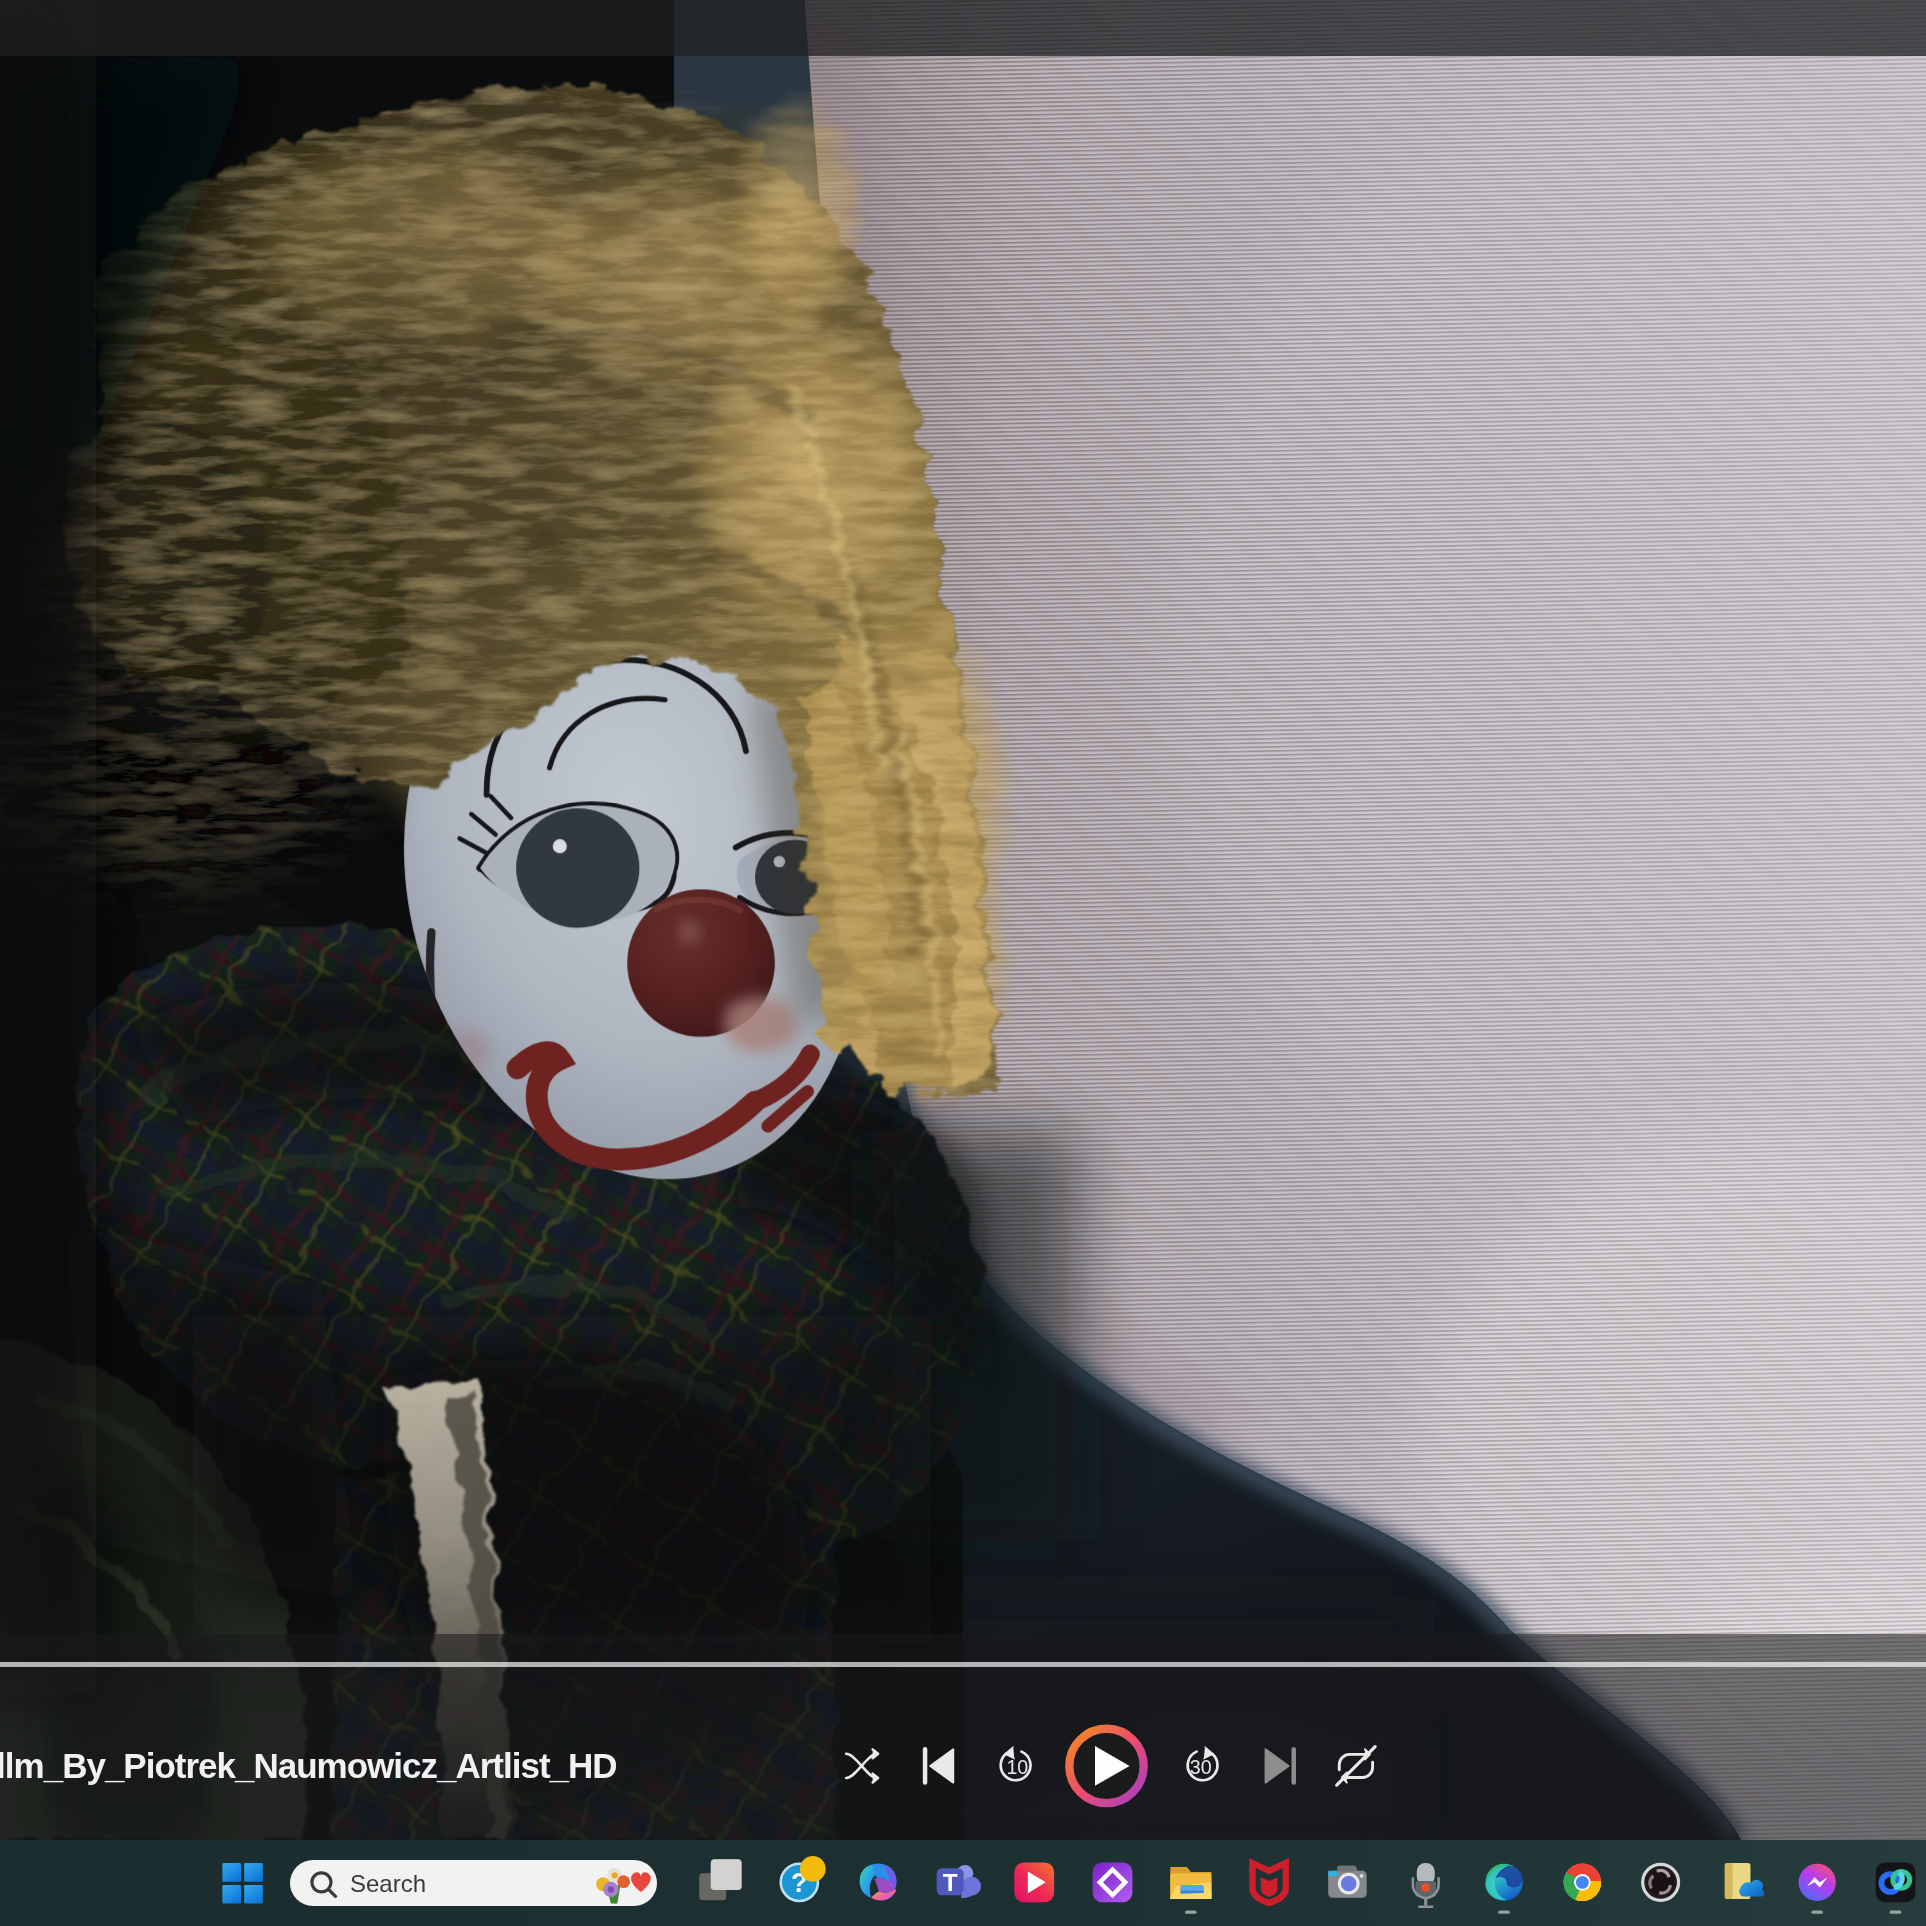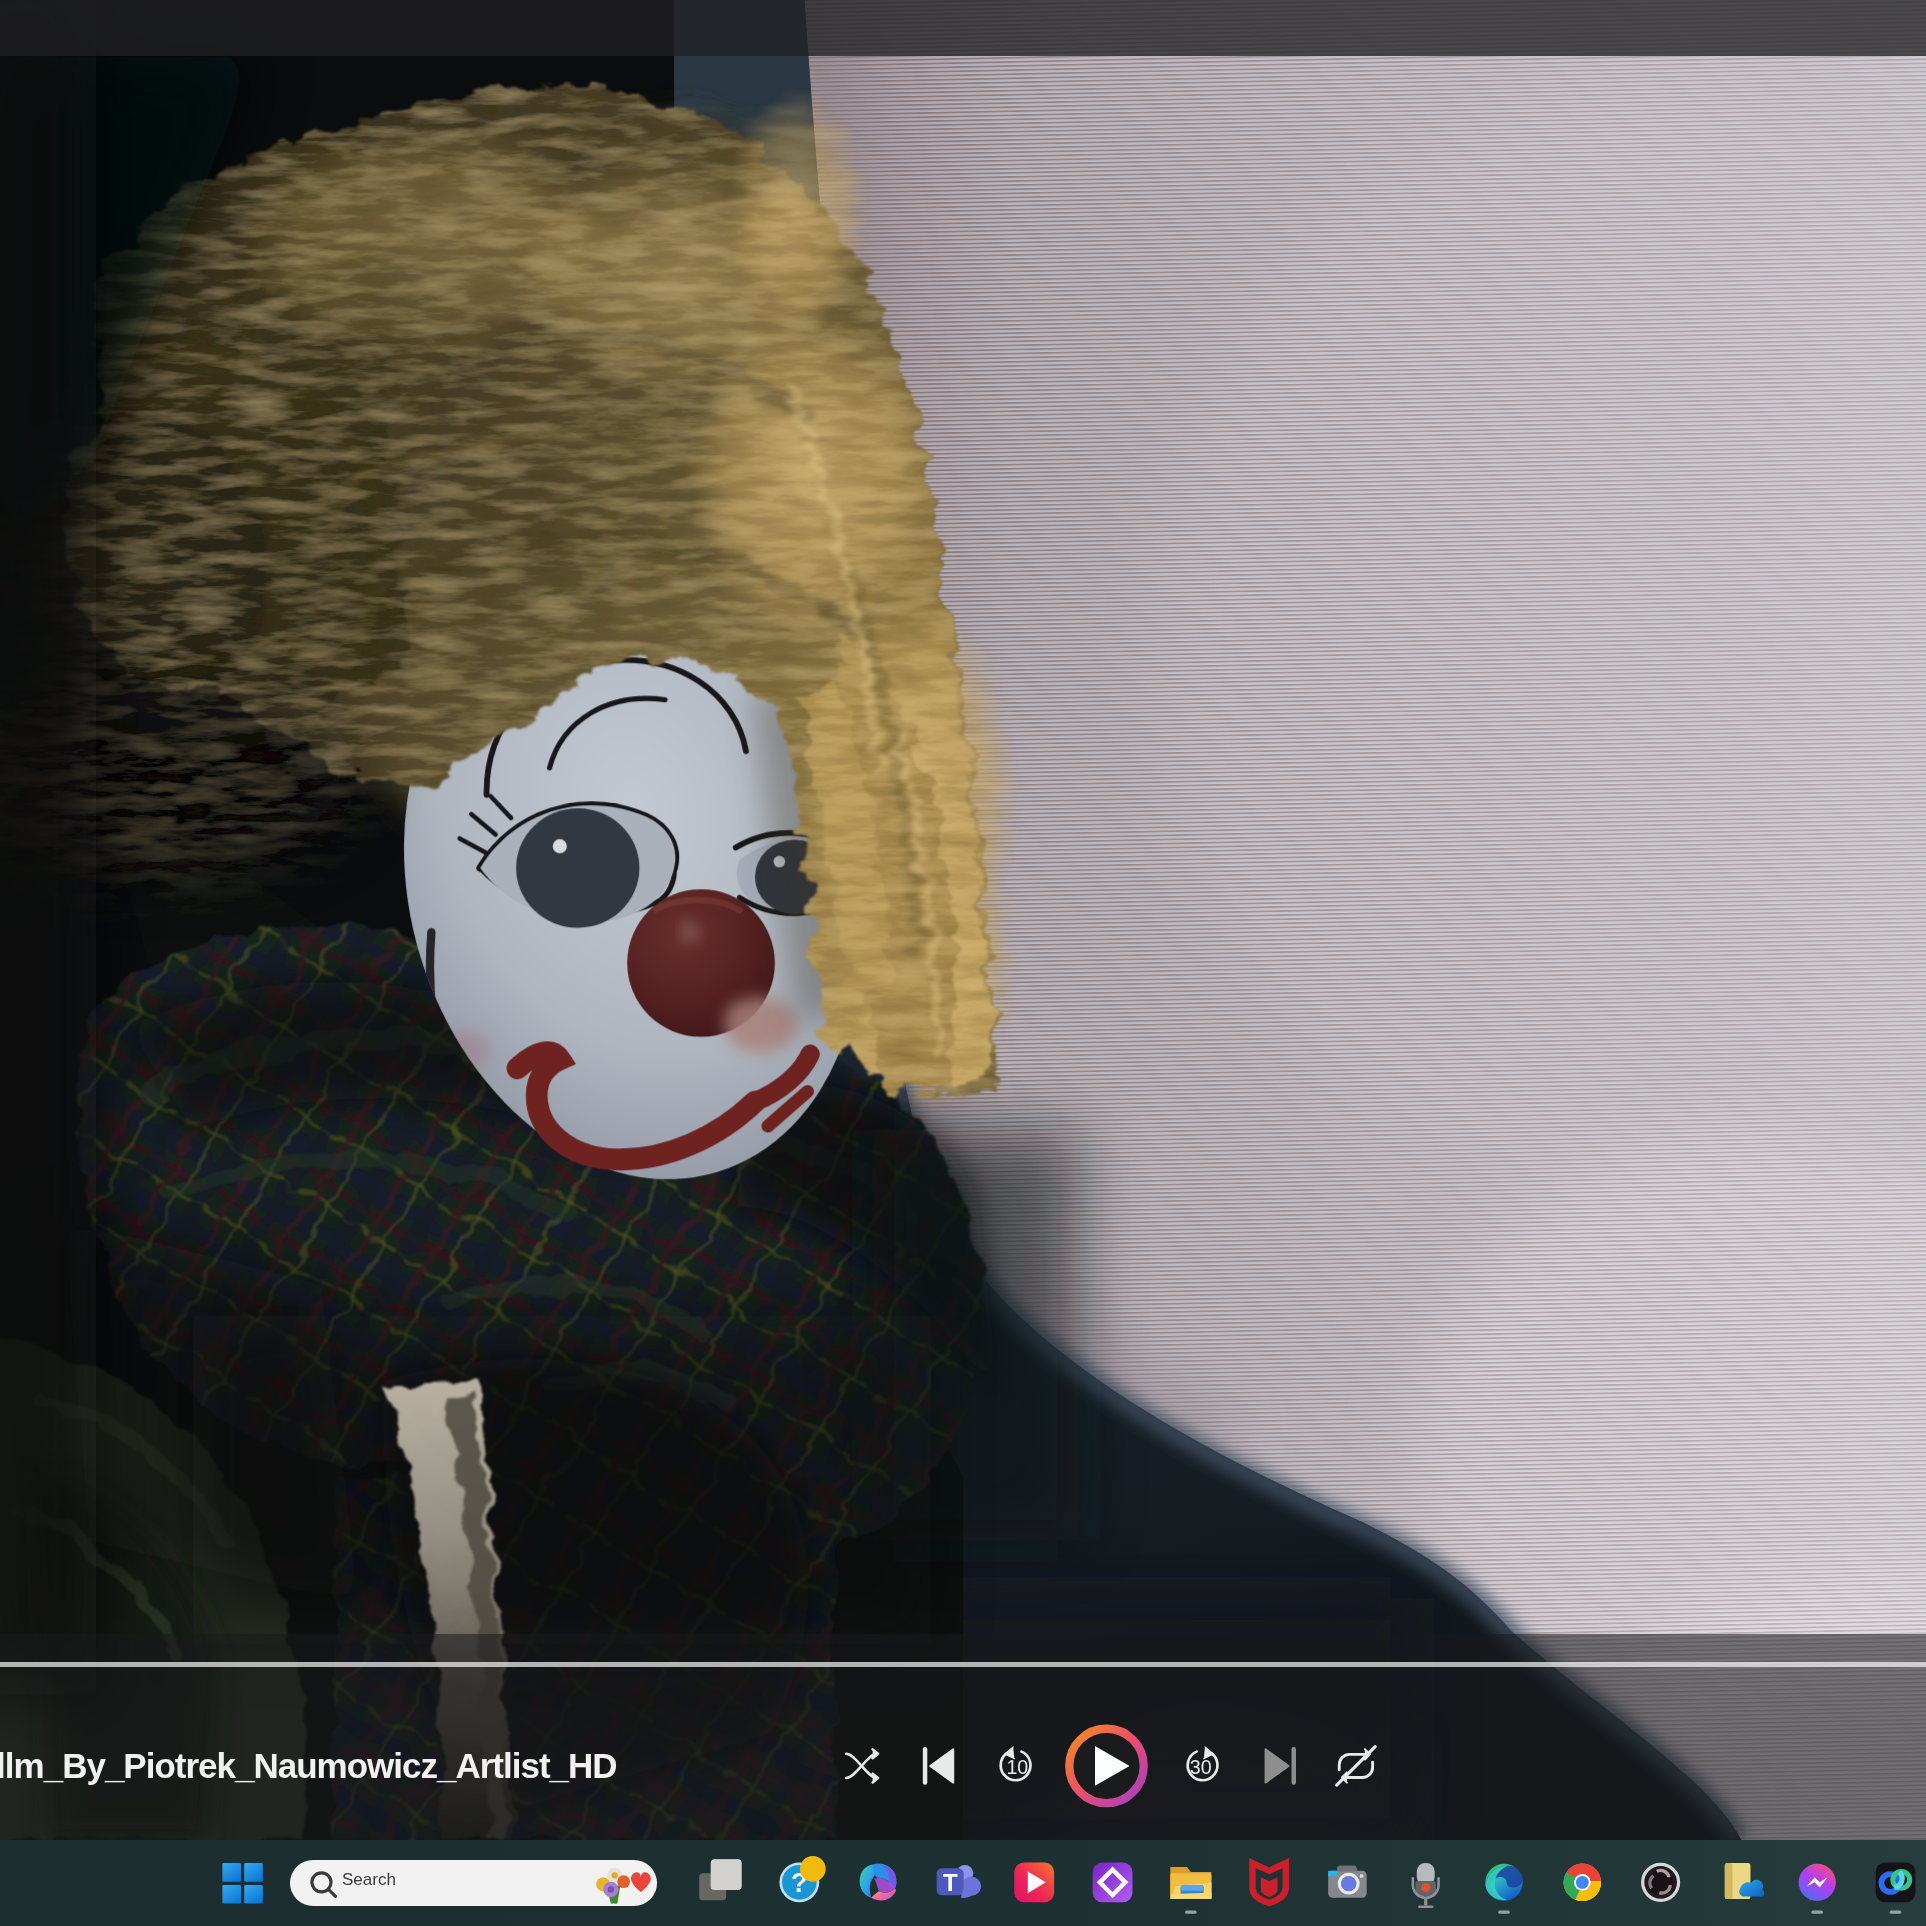--- a/index.html
+++ b/index.html
@@ -4,21 +4,21 @@
 #stage{position:absolute;left:0;top:0;width:1926px;height:1761px}
 #photo{position:absolute;left:0;top:0}
 #topbar{position:absolute;left:0;top:0;width:1926px;height:56px;background:rgba(33,33,35,0.76)}
 #ctrl{position:absolute;left:0;top:1634px;width:1926px;height:206px;background:rgba(26,26,28,0.55)}
 #seek{position:absolute;left:0;top:1662px;width:1926px;height:4.5px;background:rgba(255,255,255,0.68)}
 #fname{position:absolute;left:-3.9px;top:1746px;color:#f1f1f1;font-size:35px;font-weight:bold;letter-spacing:-1px;white-space:nowrap}
 #cicons{position:absolute;left:822px;top:1714px}
 #taskbar{position:absolute;left:0;top:1840px;width:1926px;height:86px;background:linear-gradient(90deg,#1b2d2e 0%,#1e3132 55%,#223738 85%,#273d3d 100%)}
 #tbicons{position:absolute;left:0;top:0}
 #pill{position:absolute;left:290px;top:20px;width:367px;height:46px;background:#f3f2f3;border-radius:23px}
-#pill span{position:absolute;left:52px;top:10.3px;font-size:17px;color:#3c3c3c}
+#pill span{position:absolute;left:60px;top:10.3px;font-size:24px;color:#3c3c3c}
 </style></head><body>
 <div id="stage">
 
 <svg id="photo" width="1926" height="1840" viewBox="0 0 3000 2866">
 <defs>
 <linearGradient id="gscr" x1="0" y1="0" x2="1" y2="0">
  <stop offset="0" stop-color="#a59ba3"></stop>
           <stop offset="0.18" stop-color="#bcb6be"></stop>
  <stop offset="0.5" stop-color="#c7c3cb"></stop>
           <stop offset="1" stop-color="#cfccd3"></stop>

